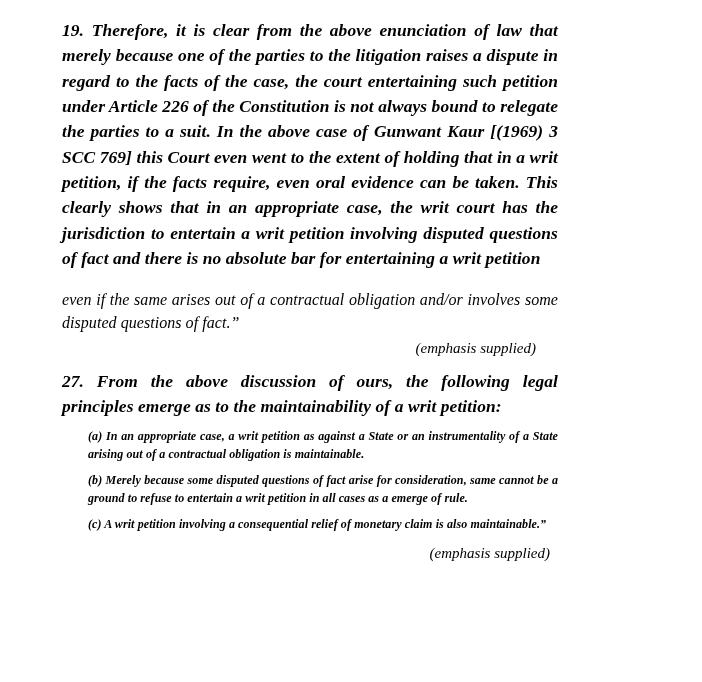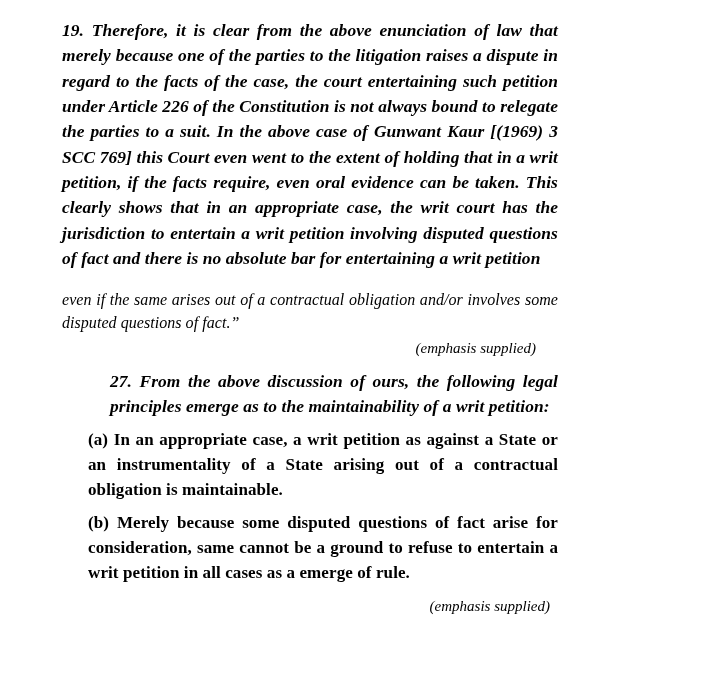--- a/index.html
+++ b/index.html
@@ -48,44 +48,45 @@
     font-weight: normal;
     font-size: 15px;
     margin: 5px 22px 0 0;
   }
   .emphasis-line.last {
     margin-top: 12px;
     margin-right: 8px;
   }
   .para-27 {
     margin-top: 12px;
-    margin-left: 48px;
   }
   .sub-para {
     margin: 9px 0 0 0;
     padding-left: 26px;
     text-align: justify;
     font-weight: bold;
-    font-size: 17px;
+    font-style: italic;
+    font-size: 12px;
     line-height: 1.455;
     letter-spacing: 0.1px;
   }
 </style>
 </head>
 <body>
 
 <div class="page">
 
   <p class="para para-19">
     <span>19. Therefore, it is clear from the above enunciation of law that merely because one of the parties to the litigation raises a dispute in regard to the facts of the case, the court entertaining such petition under Article 226 of the Constitution is not always bound to relegate the parties to a suit. In the above case of Gunwant Kaur [(1969) 3 SCC 769] this Court even went to the extent of holding that in a writ petition, if the facts require, even oral evidence can be taken. This clearly shows that in an appropriate case, the writ court has the jurisdiction to entertain a writ petition involving disputed questions of fact and there is no absolute bar for entertaining a writ petition</span>
     <span class="quote-small">even if the same arises out of a contractual obligation and/or involves some disputed questions of fact.”</span>
   </p>
 
   <div class="emphasis-line">(emphasis supplied)</div>
 
   <p class="para para-27">27. From the above discussion of ours, the following legal principles emerge as to the maintainability of a writ petition:</p>
 
   <p class="sub-para">(a) In an appropriate case, a writ petition as against a State or an instrumentality of a State arising out of a contractual obligation is maintainable.</p>
   <p class="sub-para">(b) Merely because some disputed questions of fact arise for consideration, same cannot be a ground to refuse to entertain a writ petition in all cases as a emerge of rule.</p>
+  <p class="sub-para">(c) A writ petition involving a consequential relief of monetary claim is also maintainable.”</p>
 
   <div class="emphasis-line last">(emphasis supplied)</div>
 
 </div>
 
 </body></html>

